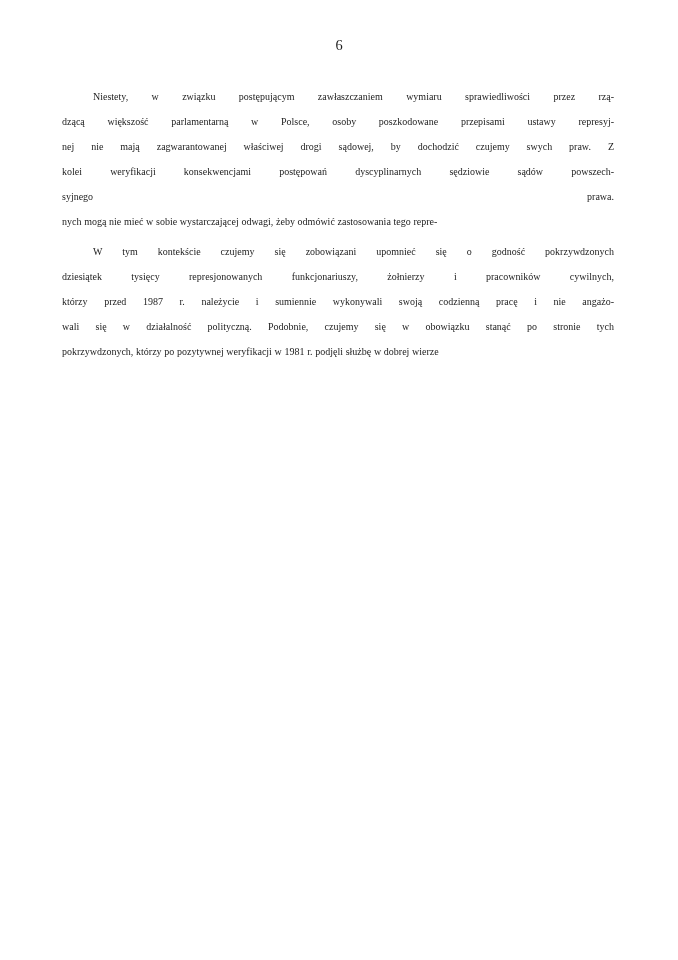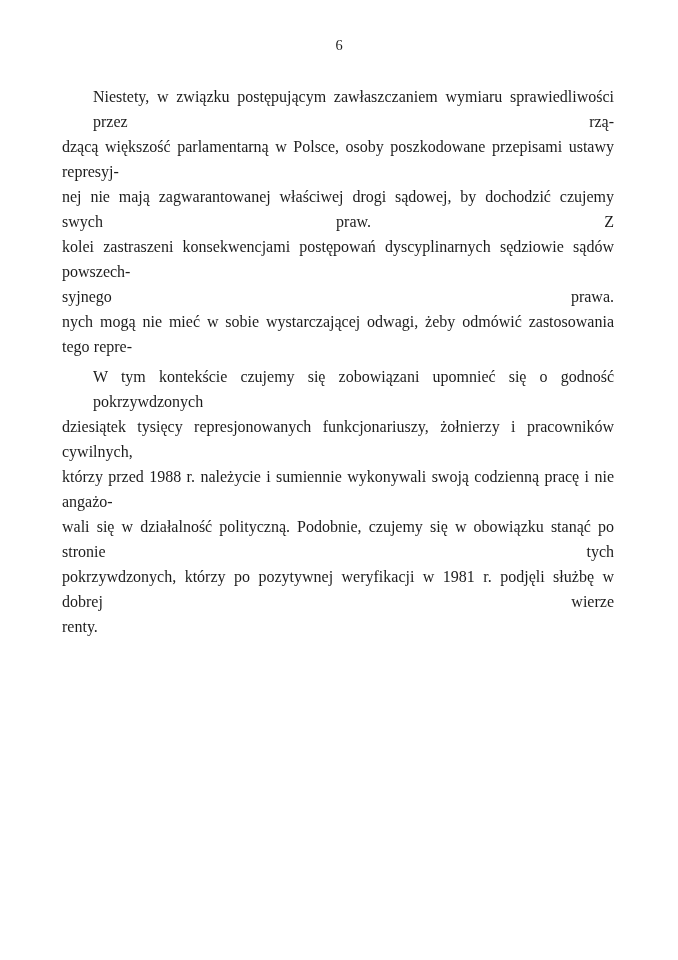--- a/index.html
+++ b/index.html
@@ -28,21 +28,21 @@
   .content {
     position: absolute;
     top: 84px;
     left: 62px;
     width: 552px;
   }
   .paragraph {
     margin: 0 0 5px 0;
   }
   .line {
-    font-size: 16px;
+    font-size: 10px;
     line-height: 25px;
     white-space: normal;
     text-align: justify;
     text-align-last: justify;
     word-spacing: 0.02em;
   }
   .paragraph .line:first-child {
     padding-left: 31px;
   }
   .paragraph .line:last-child {
@@ -52,26 +52,25 @@
 </head>
 <body>
 
 <div class="page">
   <div class="page-number">6</div>
   <div class="content">
     <div class="paragraph">
         <div class="line">Niestety, w związku postępującym zawłaszczaniem wymiaru sprawiedliwości przez rzą-</div>
         <div class="line">dzącą większość parlamentarną w Polsce, osoby poszkodowane przepisami ustawy represyj-</div>
         <div class="line">nej nie mają zagwarantowanej właściwej drogi sądowej, by dochodzić czujemy swych praw. Z</div>
-        <div class="line">kolei zastraszeni konsekwencjami postępowań dyscyplinarnych sędziowie sądów powszech-</div>
+        <div class="line">kolei weryfikacji konsekwencjami postępowań dyscyplinarnych sędziowie sądów powszech-</div>
         <div class="line">syjnego prawa.</div>
         <div class="line">nych mogą nie mieć w sobie wystarczającej odwagi, żeby odmówić zastosowania tego repre-</div>
       </div>
     <div class="paragraph">
         <div class="line">W tym kontekście czujemy się zobowiązani upomnieć się o godność pokrzywdzonych</div>
         <div class="line">dziesiątek tysięcy represjonowanych funkcjonariuszy, żołnierzy i pracowników cywilnych,</div>
-        <div class="line">którzy przed 1988 r. należycie i sumiennie wykonywali swoją codzienną pracę i nie angażo-</div>
+        <div class="line">którzy przed 1987 r. należycie i sumiennie wykonywali swoją codzienną pracę i nie angażo-</div>
         <div class="line">wali się w działalność polityczną. Podobnie, czujemy się w obowiązku stanąć po stronie tych</div>
         <div class="line">pokrzywdzonych, którzy po pozytywnej weryfikacji w 1981 r. podjęli służbę w dobrej wierze</div>
-        <div class="line">renty.</div>
       </div>
   </div>
 </div>
 
 </body></html>

